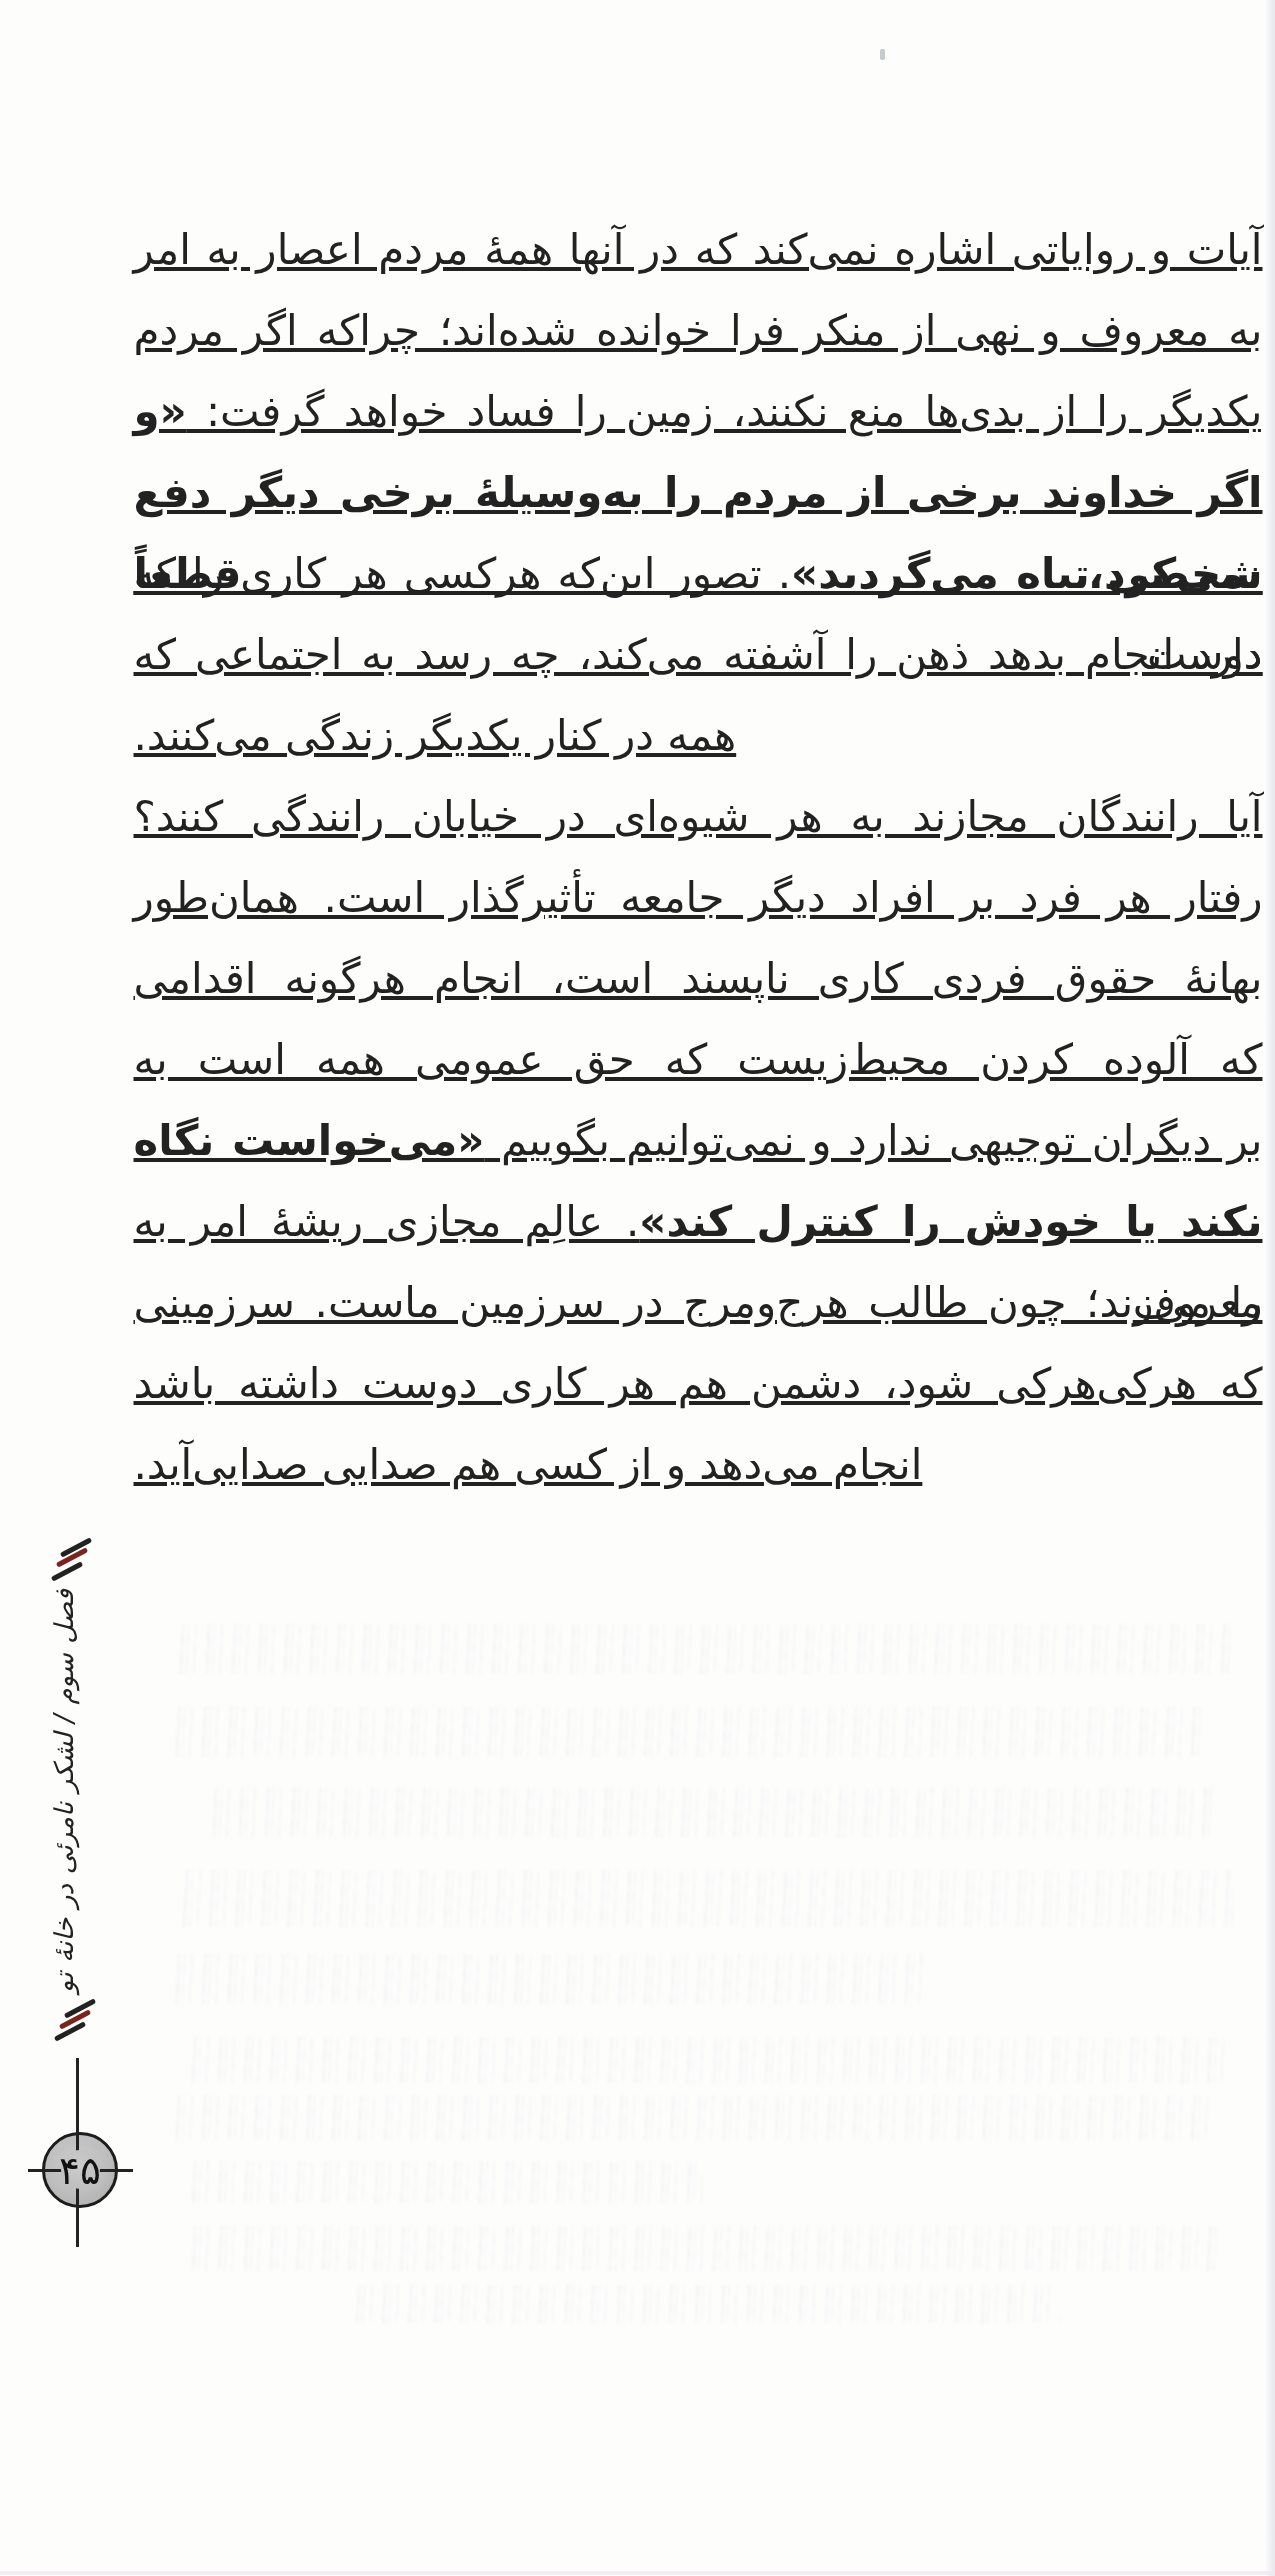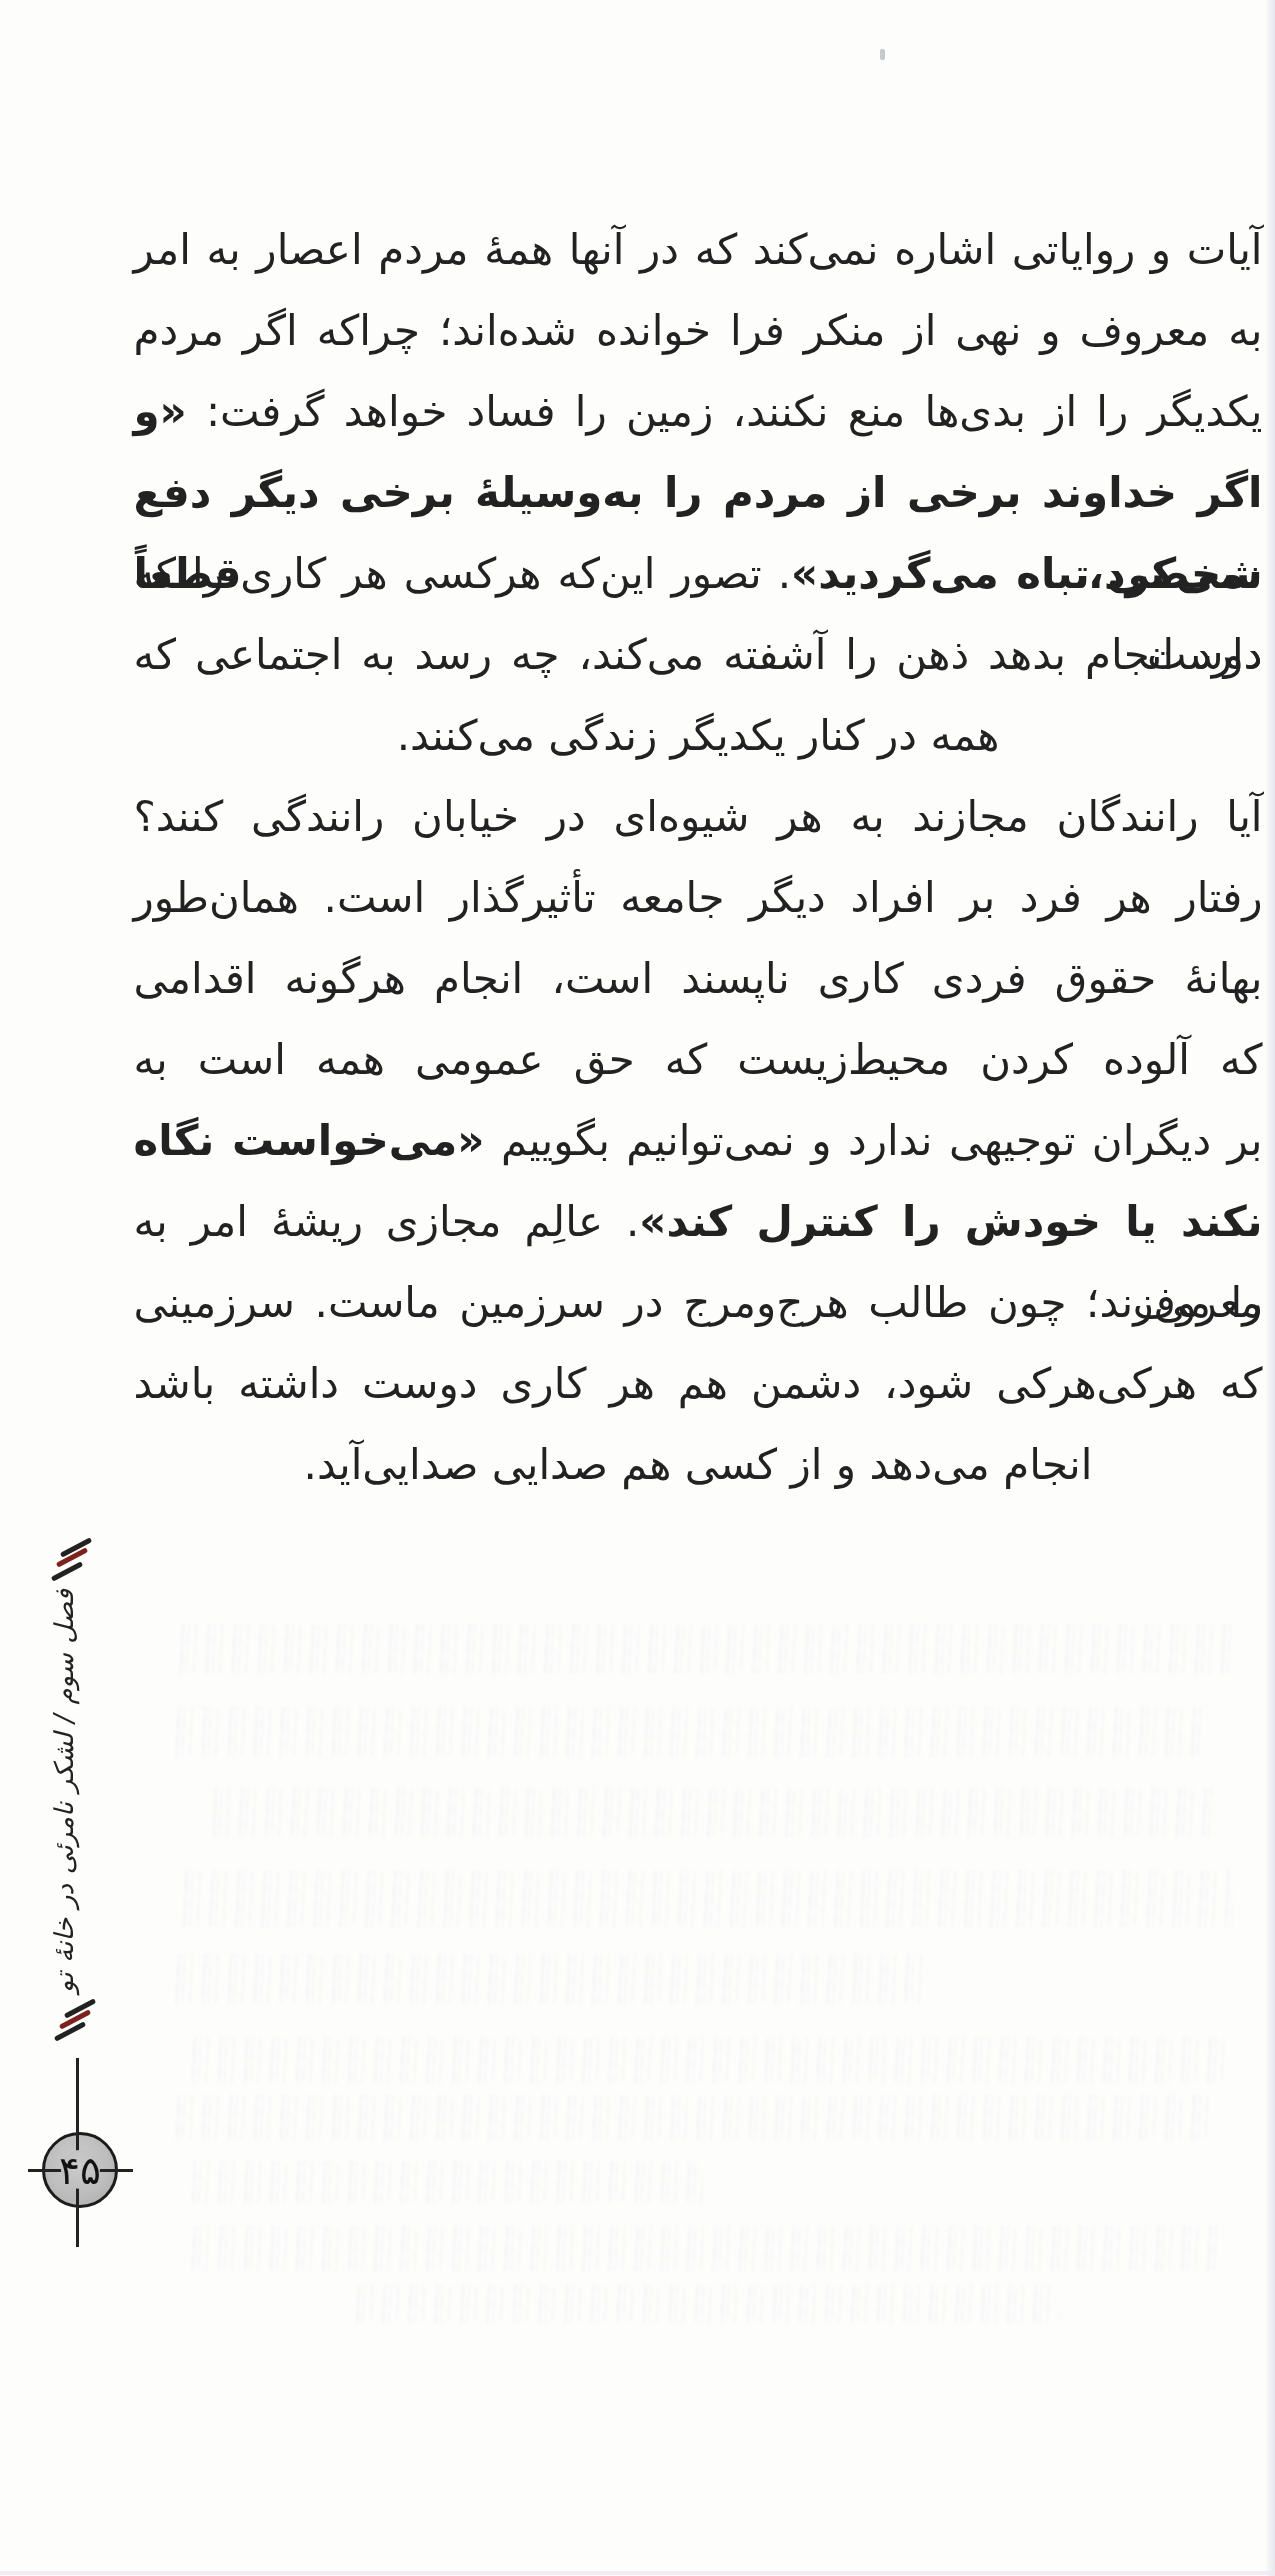--- a/index.html
+++ b/index.html
@@ -10,24 +10,25 @@
   }
   .page{position:absolute;inset:0;}
 
   
   .body-text{
     position:absolute;top:209px;right:13.5px;width:1129px;
     direction:rtl;
     font-size:42px;line-height:81px;
     color:var(--ink,#222);
     z-index:3;
+    text-decoration:underline;
   }
   .body-text .line{height:81px;white-space:nowrap;}
   .body-text .line.jl{text-align:justify;text-align-last:justify;white-space:normal;}
-  .body-text .line.rl{text-align:center;}
+  .body-text .line.rl{text-align:left;}
   .body-text b{font-weight:bold;}
 
   
   .chapter-vertical{
     position:absolute;left:47px;top:1993px;width:404px;height:35px;line-height:35px;
     transform-origin:0 0;transform:rotate(-90deg);
     direction:rtl;text-align:justify;text-align-last:justify;
     font-size:26px;font-style:italic;color:var(--ink,#222);
     z-index:4;white-space:nowrap;
   }

